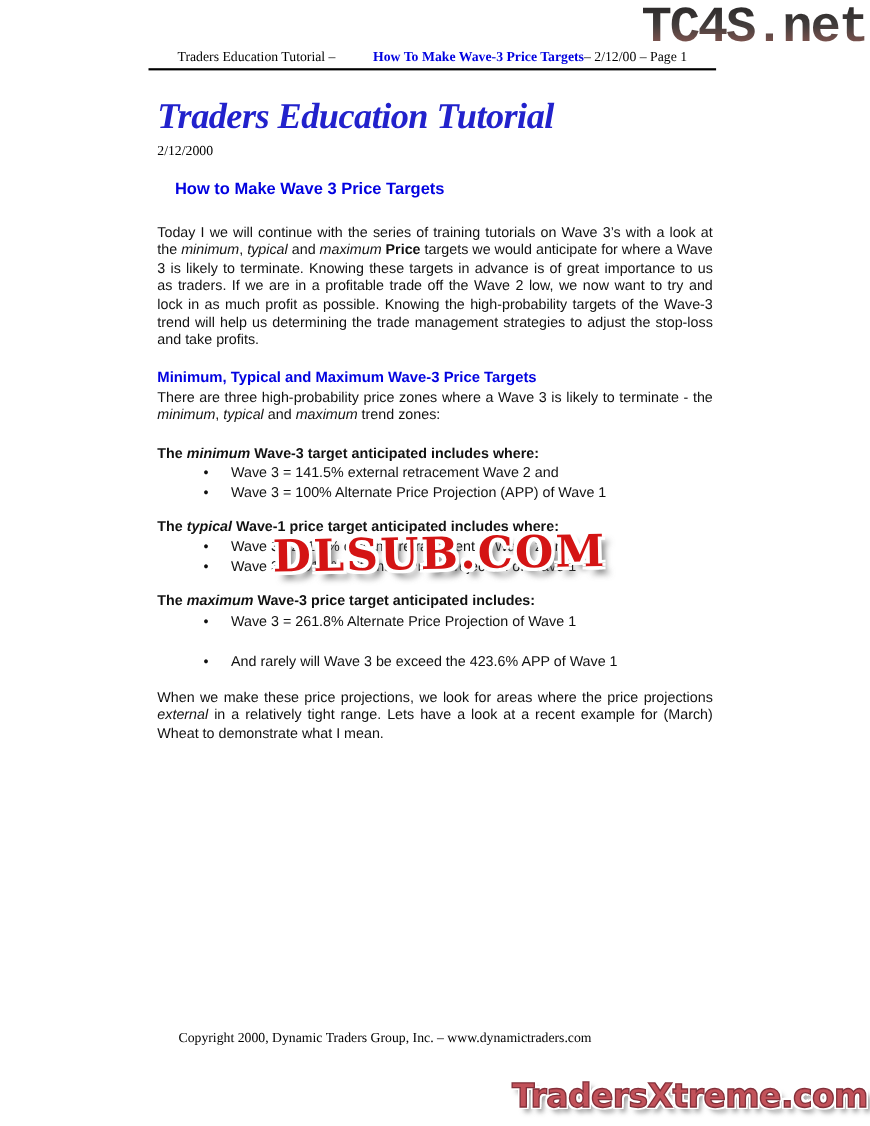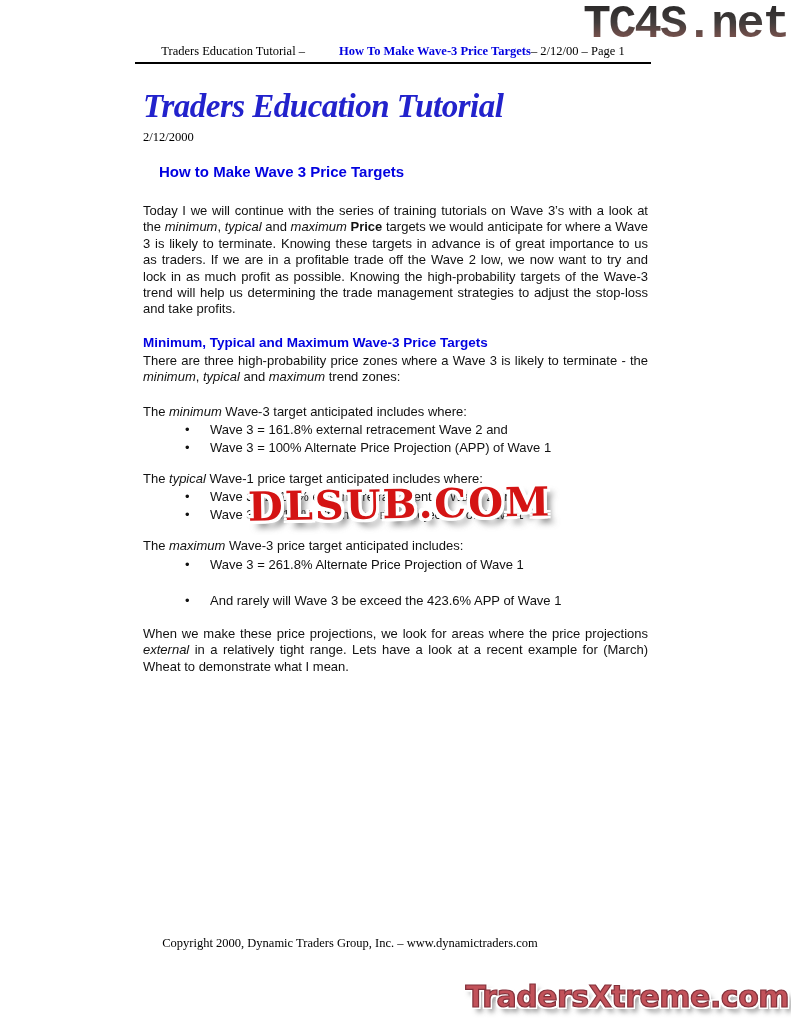--- a/index.html
+++ b/index.html
@@ -58,21 +58,21 @@
   }
   h3{
     margin:17px 0 0 0;
     font-size:13.5px;line-height:16px;font-weight:bold;
     color:#0202e0;
   }
   p{margin:0;font-size:13px;line-height:16.4px;color:#111;}
   .just{text-align:justify;}
   .p1{margin-top:22px;}
   .p2{margin-top:2px;}
-  .lead{margin-top:18px;}
+  .lead{margin-top:18px;font-weight:bold;}
   .lead-typ,.lead-max{margin-top:15px;}
   .p3{margin-top:17px;}
   ul.bullets{margin:1px 0 0 0;padding:0;list-style:none;}
   ul.bullets li{
     position:relative;padding-left:67px;
     font-size:13px;line-height:17px;margin-bottom:1px;
   }
   ul.bullets li::before{
     content:"\2022";
     position:absolute;left:42px;top:0;
@@ -137,21 +137,21 @@
     <h2>How to Make Wave 3 Price Targets</h2>
 
     <p class="just p1"><span>Today I we will continue with the series of training tutorials on Wave 3’s with a look at the </span><i>minimum</i><span>, </span><i>typical</i><span> and </span><i>maximum</i><span> </span><b>Price</b><span> targets we would anticipate for where a Wave 3 is likely to terminate. Knowing these targets in advance is of great importance to us as traders. If we are in a profitable trade off the Wave 2 low, we now want to try and lock in as much profit as possible. Knowing the high-probability targets of the Wave-3 trend will help us determining the trade management strategies to adjust the stop-loss and take profits.</span></p>
 
     <h3>Minimum, Typical and Maximum Wave-3 Price Targets</h3>
 
     <p class="just p2"><span>There are three high-probability price zones where a Wave 3 is likely to terminate - the </span><i>minimum</i><span>, </span><i>typical</i><span> and </span><i>maximum</i><span> trend zones:</span></p>
 
     <p class="lead"><span>The </span><i>minimum</i><span> Wave-3 target anticipated includes where:</span></p>
     <ul class="bullets">
-      <li>Wave 3 = 161.8% external retracement Wave 2 and</li>
+      <li>Wave 3 = 141.5% external retracement Wave 2 and</li>
       <li>Wave 3 = 100% Alternate Price Projection (APP) of Wave 1</li>
     </ul>
 
     <p class="lead lead-typ"><span>The </span><i>typical</i><span> Wave-1 price target anticipated includes where:</span></p>
     <ul class="bullets">
       <li>Wave 3= 261.8% external retracement of Wave 2 and</li>
       <li>Wave 3 = 161.8% Alternate Price Projection of Wave 1</li>
     </ul>
 
     <p class="lead lead-max"><span>The </span><i>maximum</i><span> Wave-3 price target anticipated includes:</span></p>

